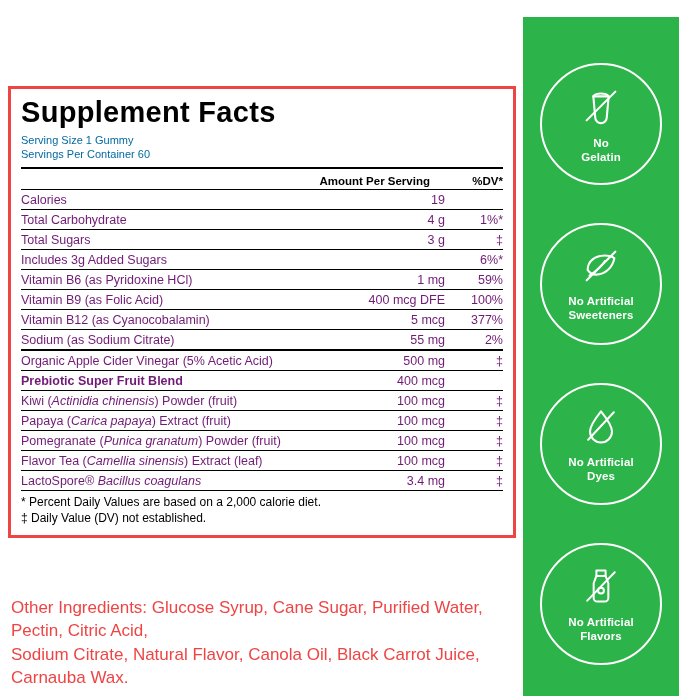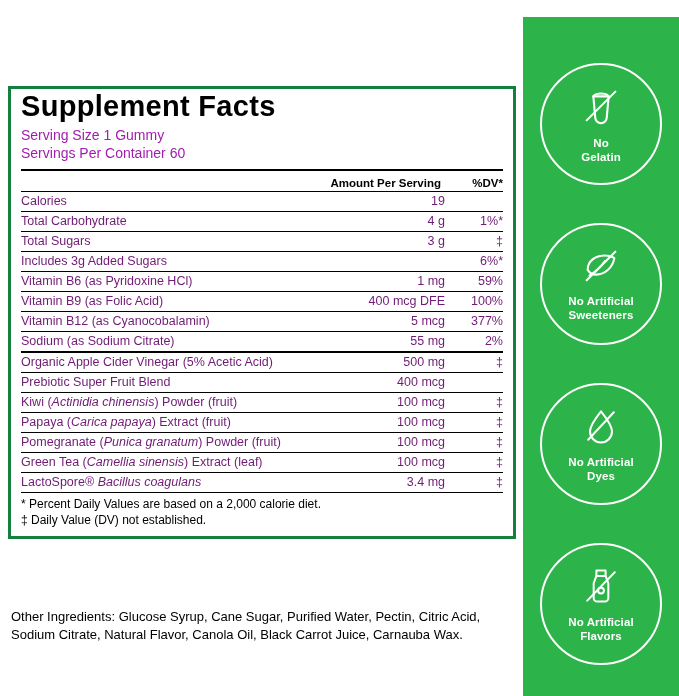--- a/index.html
+++ b/index.html
@@ -14,87 +14,86 @@
     width: 679px; height: 696px;
     overflow: hidden;
     background: #ffffff;
   }
 
   
   #facts-panel {
     position: absolute;
     left: 8px; top: 86px;
     width: 508px;
-    border: 3px solid #15803d;
+    border: 3px solid #ef4444;
     background: #fff;
-    padding: 0 10px 8px 10px;
+    padding: 6px 10px 8px 10px;
   }
   #facts-title {
     font-size: 29px;
     font-weight: bold;
     letter-spacing: 0.3px;
     color: #000;
     line-height: 1.1;
     margin: 2px 0 4px 0;
     font-family: "Liberation Sans", sans-serif;
   }
   .serving-line {
-    font-size: 14px;
-    color: #a21caf;
+    font-size: 11px;
+    color: #0369a1;
     line-height: 1.28;
   }
   .rule-thin { border-bottom: 1px solid #000; }
   .rule-med  { border-bottom: 2.5px solid #000; }
 
   #amount-head {
     display: flex;
     justify-content: flex-end;
     align-items: flex-end;
     font-size: 11.5px;
     font-weight: bold;
     padding: 6px 0 2px 0;
   }
-  #amount-head .aps { margin-right: 4px; }
+  #amount-head .aps { margin-right: 15px; }
   #amount-head .dv  { width: 58px; text-align: right; }
 
   table.nutri {
     width: 100%;
     border-collapse: collapse;
     font-size: 12.5px;
     color: #701a75;
   }
   table.nutri td {
     padding: 2.5px 0 2.5px 0;
     vertical-align: bottom;
     border-bottom: 1px solid #000;
   }
   table.nutri tr.medrule td { border-bottom: 2.5px solid #000; }
   td.name { text-align: left; }
   td.amt  { text-align: right; width: 120px; padding-right: 42px; }
   td.dv   { text-align: right; width: 58px; }
   .ind1 { padding-left: 18px; }
   .ind2 { padding-left: 38px; }
-  .bold { font-weight: normal; margin-top: 26px; }
+  .bold { font-weight: bold; margin-top: 26px; }
   .ital { font-style: italic; }
 
   #footnotes {
     font-size: 12px;
     line-height: 1.32;
     padding-top: 4px;
     color: #000;
   }
 
   #other-ingredients {
     position: absolute;
     left: 11px; top: 596px;
     width: 505px;
-    font-size: 13px;
+    font-size: 17px;
     line-height: 1.38;
-    color: #000000;
-    margin-top: 12px;
+    color: #ef4444;
   }
 
   
   #green-col {
     position: absolute;
     right: 0; top: 17px;
     width: 156px; height: 696px;
     background: #2cb34a;
   }
   .badge {
@@ -207,21 +206,21 @@
           <td class="name ind1"><span>Papaya (</span><span class="ital">Carica papaya</span><span>) Extract (fruit)</span></td>
           <td class="amt">100 mcg</td>
           <td class="dv">‡</td>
         </tr>
         <tr>
           <td class="name ind1"><span>Pomegranate (</span><span class="ital">Punica granatum</span><span>) Powder (fruit)</span></td>
           <td class="amt">100 mcg</td>
           <td class="dv">‡</td>
         </tr>
         <tr>
-          <td class="name ind1"><span>Green Tea (</span><span class="ital">Camellia sinensis</span><span>) Extract (leaf)</span></td>
+          <td class="name ind1"><span>Flavor Tea (</span><span class="ital">Camellia sinensis</span><span>) Extract (leaf)</span></td>
           <td class="amt">100 mcg</td>
           <td class="dv">‡</td>
         </tr>
         <tr>
           <td class="name"><span>LactoSpore® </span><span class="ital">Bacillus coagulans</span></td>
           <td class="amt">3.4 mg</td>
           <td class="dv">‡</td>
         </tr>
       </tbody>
     </table>

